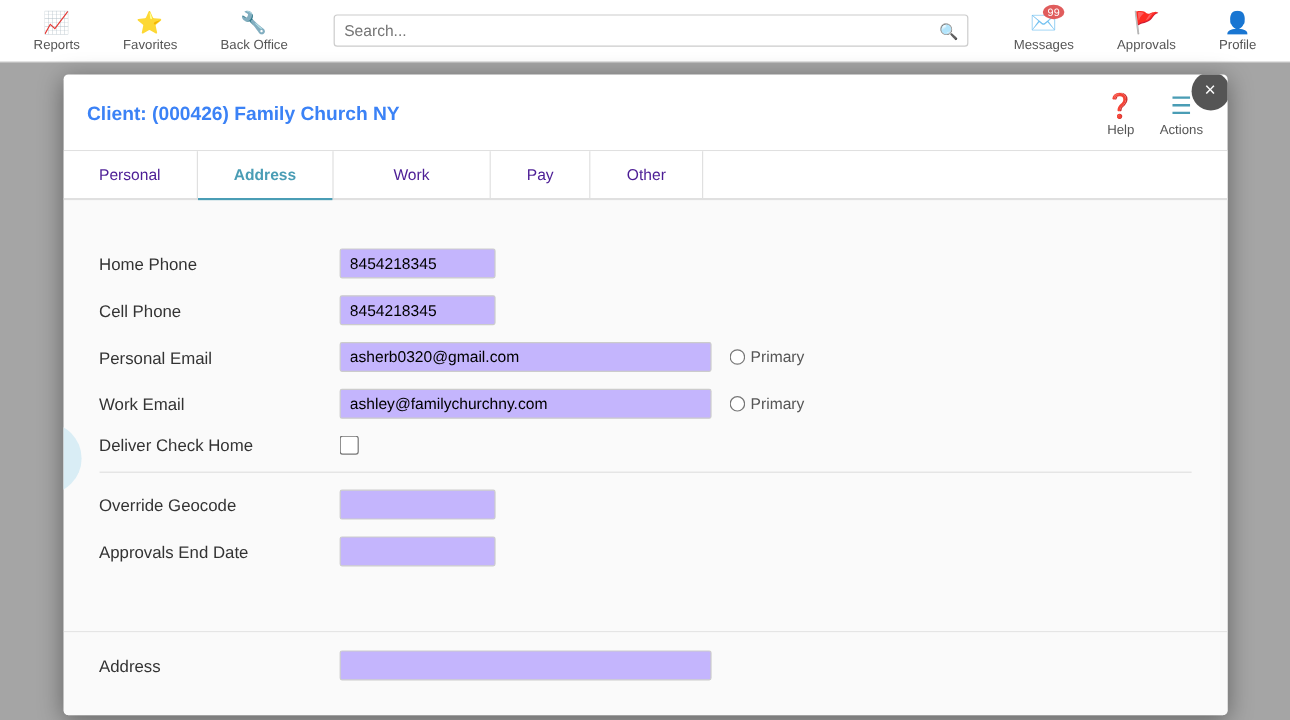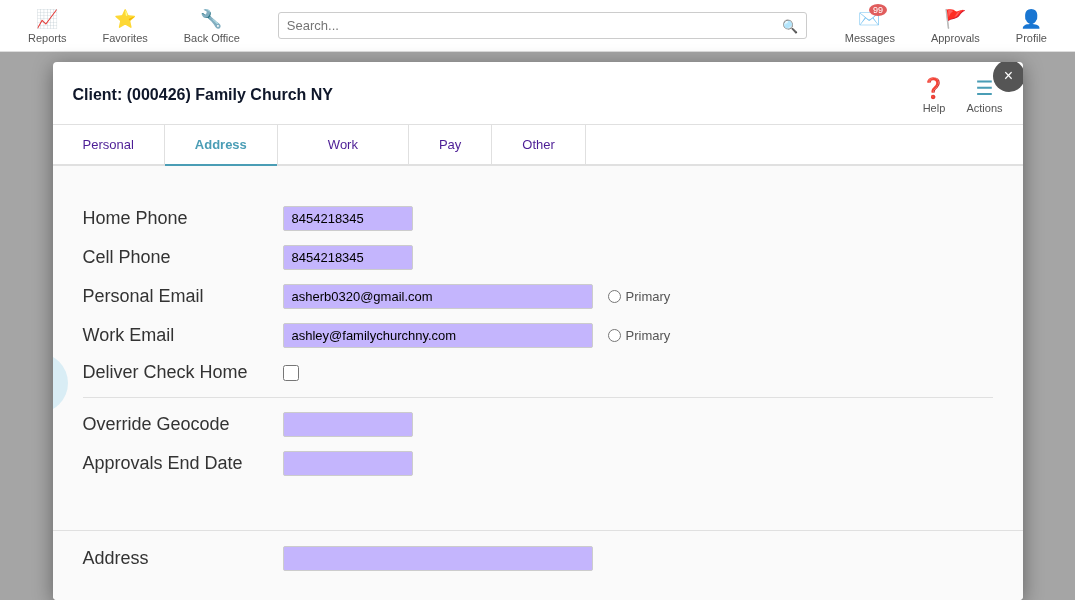--- a/index.html
+++ b/index.html
@@ -115,21 +115,21 @@
     .modal-header {
       display: flex;
       align-items: center;
       justify-content: space-between;
       padding: 14px 20px 10px 20px;
       border-bottom: 1px solid #e0e0e0;
     }
     .modal-title {
       font-size: 16px;
       font-weight: bold;
-      color: #0f172a;
+      color: #3b82f6;
     }
     .modal-header-actions {
       display: flex;
       align-items: center;
       gap: 20px;
     }
     .header-action-item {
       display: flex;
       flex-direction: column;
       align-items: center;
@@ -210,21 +210,21 @@
       padding: 20px 0;
     }
     .form-row {
       display: flex;
       align-items: center;
       margin-bottom: 14px;
     }
     .form-label {
       width: 200px;
       color: #333;
-      font-size: 18px;
+      font-size: 14px;
       flex-shrink: 0;
     }
     .form-input {
       border: 1px solid #ccc;
       border-radius: 2px;
       padding: 4px 8px;
       font-size: 13px;
       outline: none;
       background: #c4b5fd;
     }

